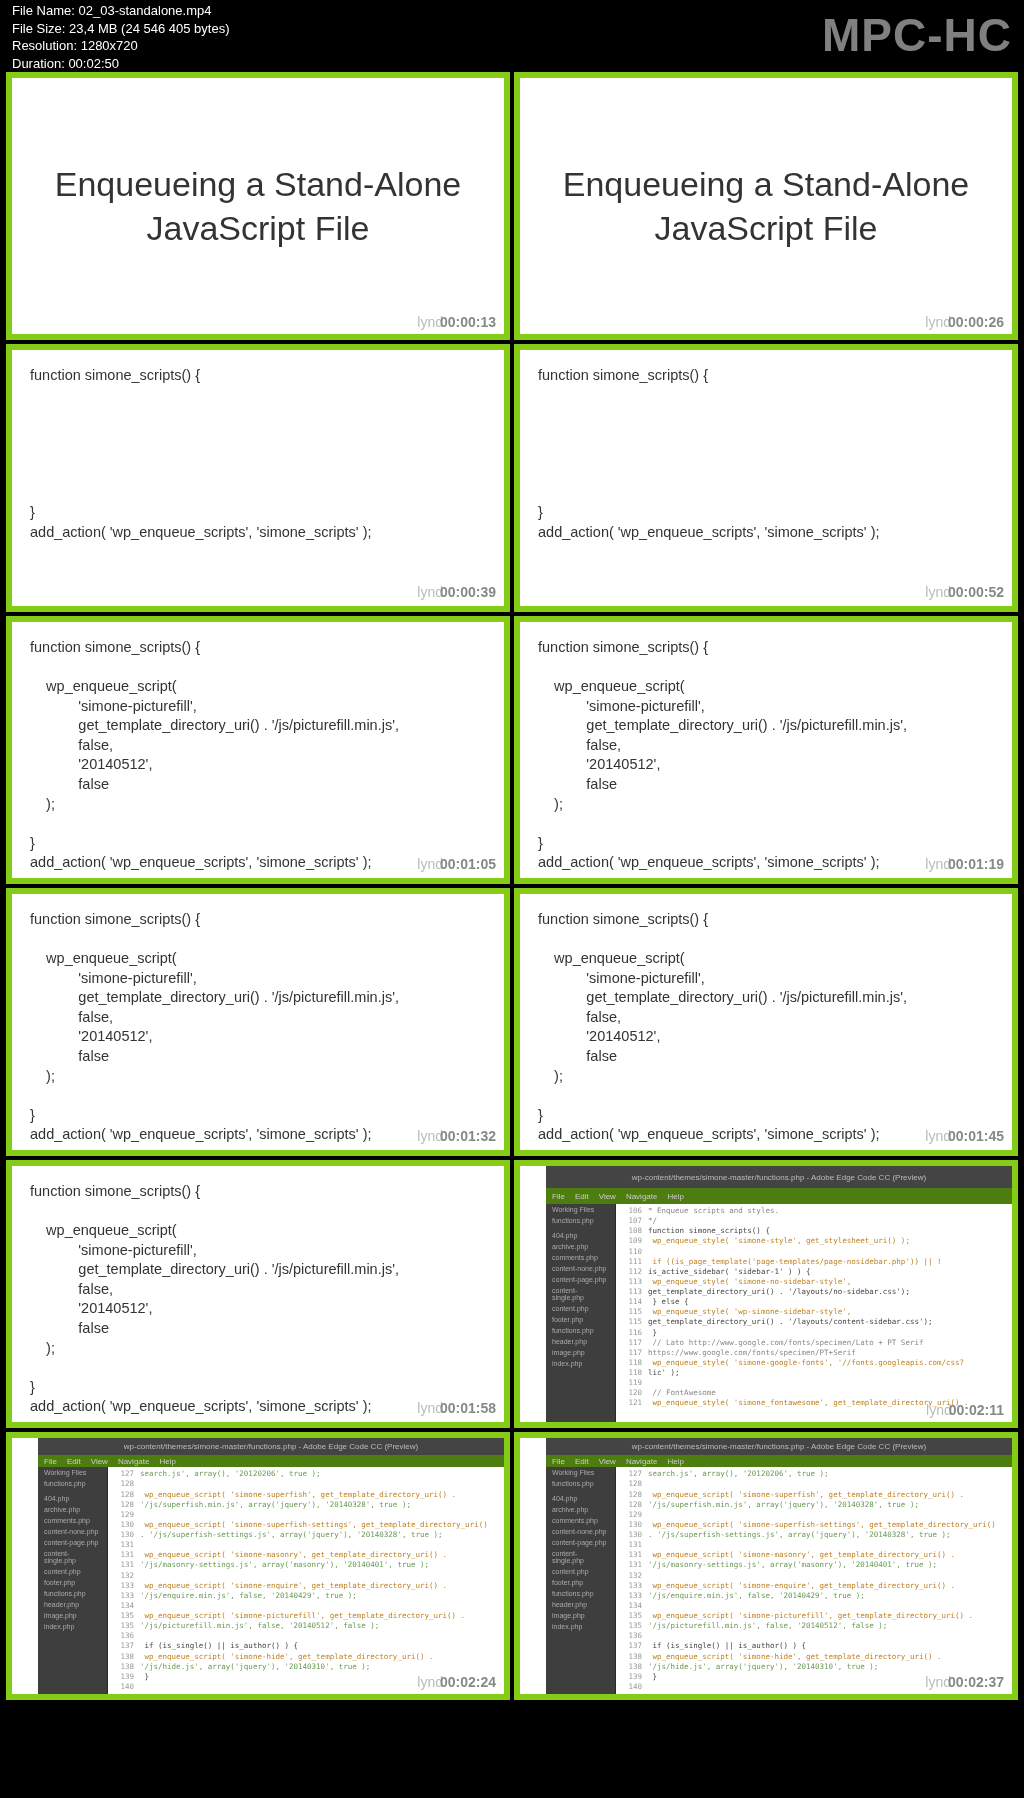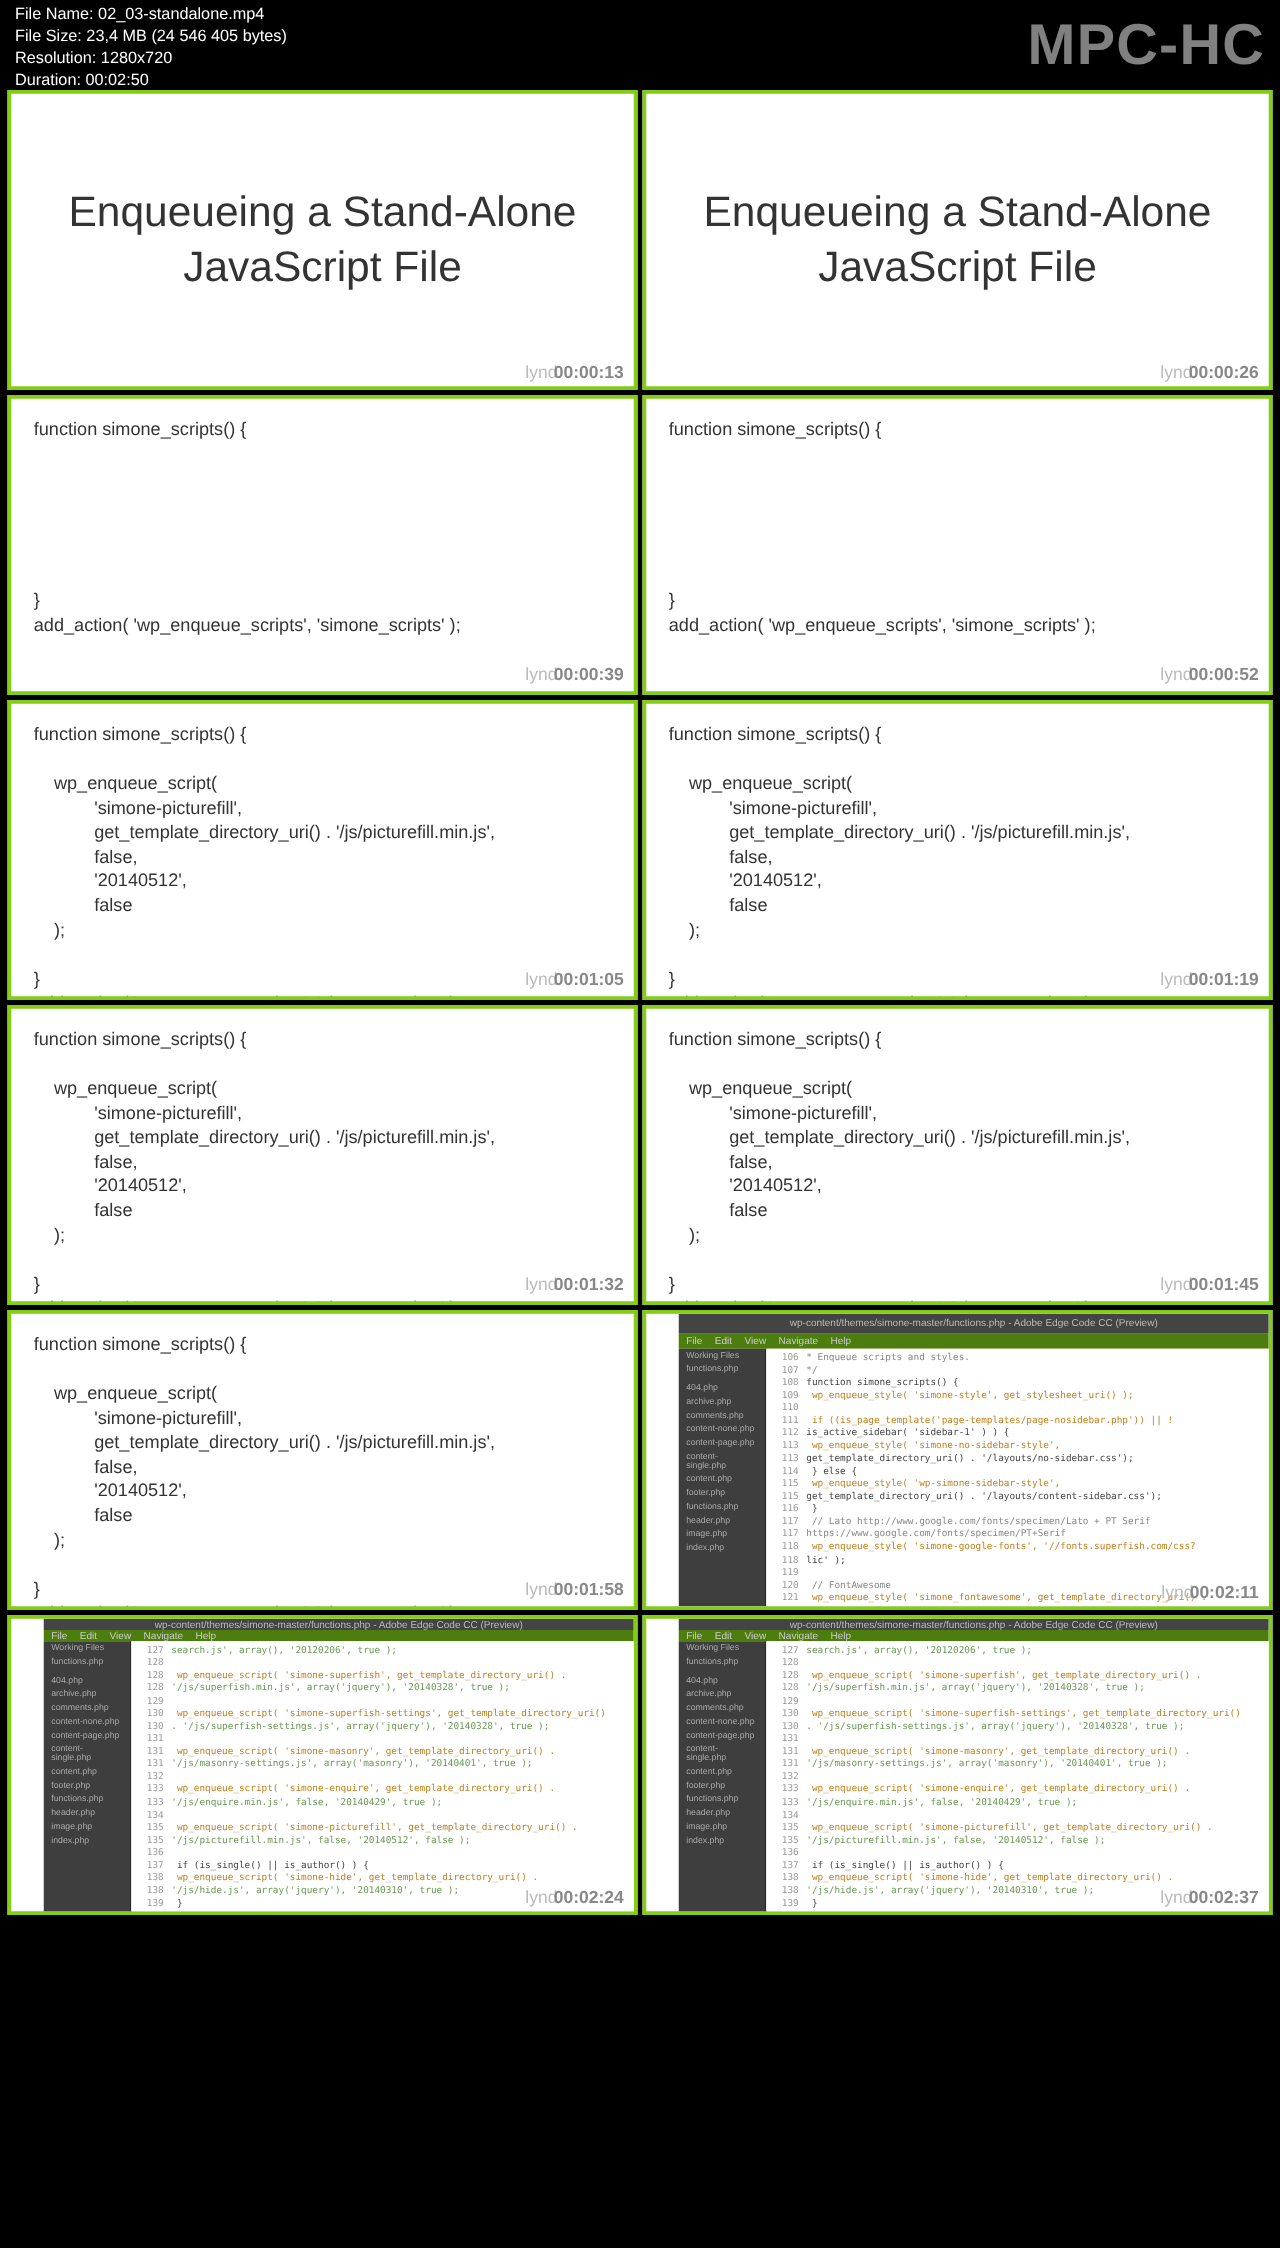--- a/index.html
+++ b/index.html
@@ -1,21 +1,21 @@
 <!DOCTYPE html>
 <html><head>
 <meta charset="utf-8">
 <style>
 * { margin: 0; padding: 0; box-sizing: border-box; }
 body { width: 1024px; height: 1798px; background: #000; font-family: Arial, sans-serif; position: relative; }
 .header { position: absolute; top: 0; left: 0; width: 100%; padding: 0 12px; display: flex; justify-content: space-between; align-items: flex-start; }
 .file-info { color: #fff; font-size: 13px; line-height: 1.35; padding-top: 2px; }
 .watermark { color: rgba(255,255,255,0.5); font-size: 46px; font-weight: bold; letter-spacing: 1px; padding-top: 8px; }
 .grid { position: absolute; top: 72px; left: 6px; right: 6px; display: grid; grid-template-columns: 1fr 1fr; gap: 4px; }
-.thumb { background: #fff; border: 3px solid #84cc16; height: 240px; position: relative; overflow: hidden; }
+.thumb { background: #fff; border: 6px solid #84cc16; height: 268px; position: relative; overflow: hidden; }
 .title-thumb { display: flex; align-items: center; justify-content: center; }
 .title-text { font-size: 34px; color: #333; text-align: center; line-height: 1.3; font-weight: 400; }
 .code-thumb { padding: 16px 18px; font-family: Arial, sans-serif; font-size: 14.5px; color: #333; line-height: 1.35; white-space: pre; }
 .timestamp { position: absolute; bottom: 4px; right: 8px; color: #888; font-size: 14px; font-weight: bold; }
 .timestamp .lyn { color: #bbb; font-weight: normal; margin-right: -3px; }
 .editor-thumb { display: flex; flex-direction: column; padding-left: 26px; }
 .editor-top { height: 22px; background: #444; color: #bbb; font-size: 8px; display: flex; align-items: center; padding: 0 6px; justify-content: center; }
 .editor-menubar { height: 16px; background: #4d7c0f; color: #ccc; font-size: 8px; padding: 0 6px; display: flex; align-items: center; gap: 10px; }
 .editor-body { flex: 1; display: flex; }
 .editor-sidebar { width: 70px; background: #3e3e3e; border-right: 1px solid #2a2a2a; }
@@ -164,21 +164,21 @@
           <div><span class="ln">111</span><span class="kw">    if ((is_page_template('page-templates/page-nosidebar.php')) || !</span></div>
           <div><span class="ln">112</span><span>is_active_sidebar( 'sidebar-1' ) ) {</span></div>
           <div><span class="ln">113</span><span class="kw">        wp_enqueue_style( 'simone-no-sidebar-style',</span></div>
           <div><span class="ln">113</span><span>get_template_directory_uri() . '/layouts/no-sidebar.css');</span></div>
           <div><span class="ln">114</span><span>    } else {</span></div>
           <div><span class="ln">115</span><span class="kw">        wp_enqueue_style( 'wp-simone-sidebar-style',</span></div>
           <div><span class="ln">115</span><span>get_template_directory_uri() . '/layouts/content-sidebar.css');</span></div>
           <div><span class="ln">116</span><span>    }</span></div>
           <div><span class="ln">117</span><span class="cm">    // Lato http://www.google.com/fonts/specimen/Lato + PT Serif</span></div>
           <div><span class="ln">117</span><span class="cm">https://www.google.com/fonts/specimen/PT+Serif</span></div>
-          <div><span class="ln">118</span><span class="kw">    wp_enqueue_style( 'simone-google-fonts', '//fonts.superfish.com/css?</span></div>
+          <div><span class="ln">118</span><span class="kw">    wp_enqueue_style( 'simone-google-fonts', '//fonts.googleapis.com/css?</span></div>
           <div><span class="ln">118</span><span>lic' );</span></div>
           <div><span class="ln">119</span><span></span></div>
           <div><span class="ln">120</span><span class="cm">    // FontAwesome</span></div>
           <div><span class="ln">121</span><span class="kw">    wp_enqueue_style( 'simone_fontawesome', get_template_directory_uri() .</span></div>
         </div>
       </div>
       <div class="timestamp"><span class="lyn">lynd</span><span>00:02:11</span></div>
     </div>
     <div class="thumb editor-thumb">
       <div class="editor-top">wp-content/themes/simone-master/functions.php - Adobe Edge Code CC (Preview)</div>

